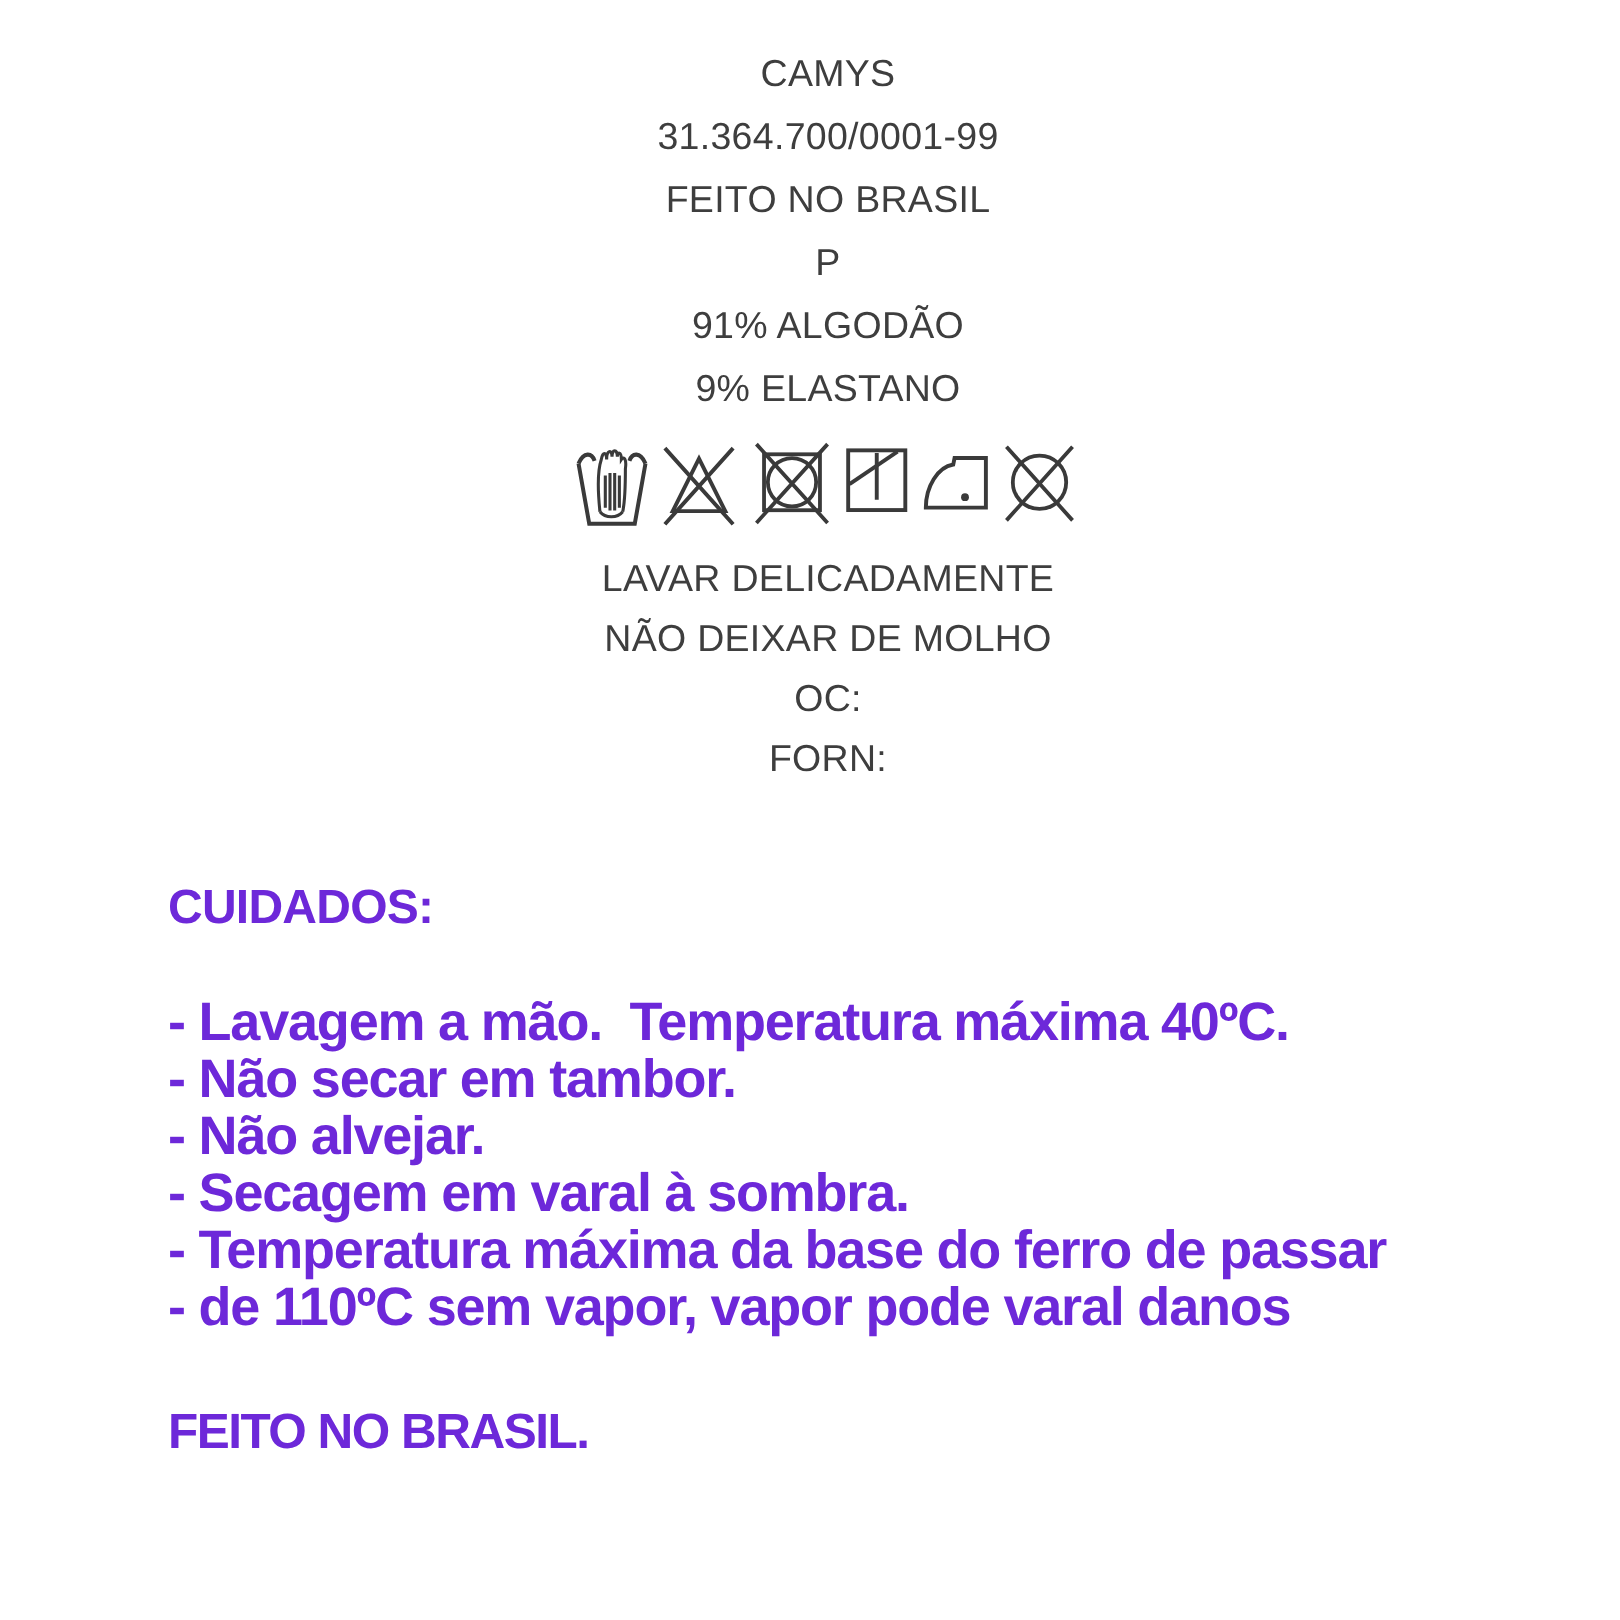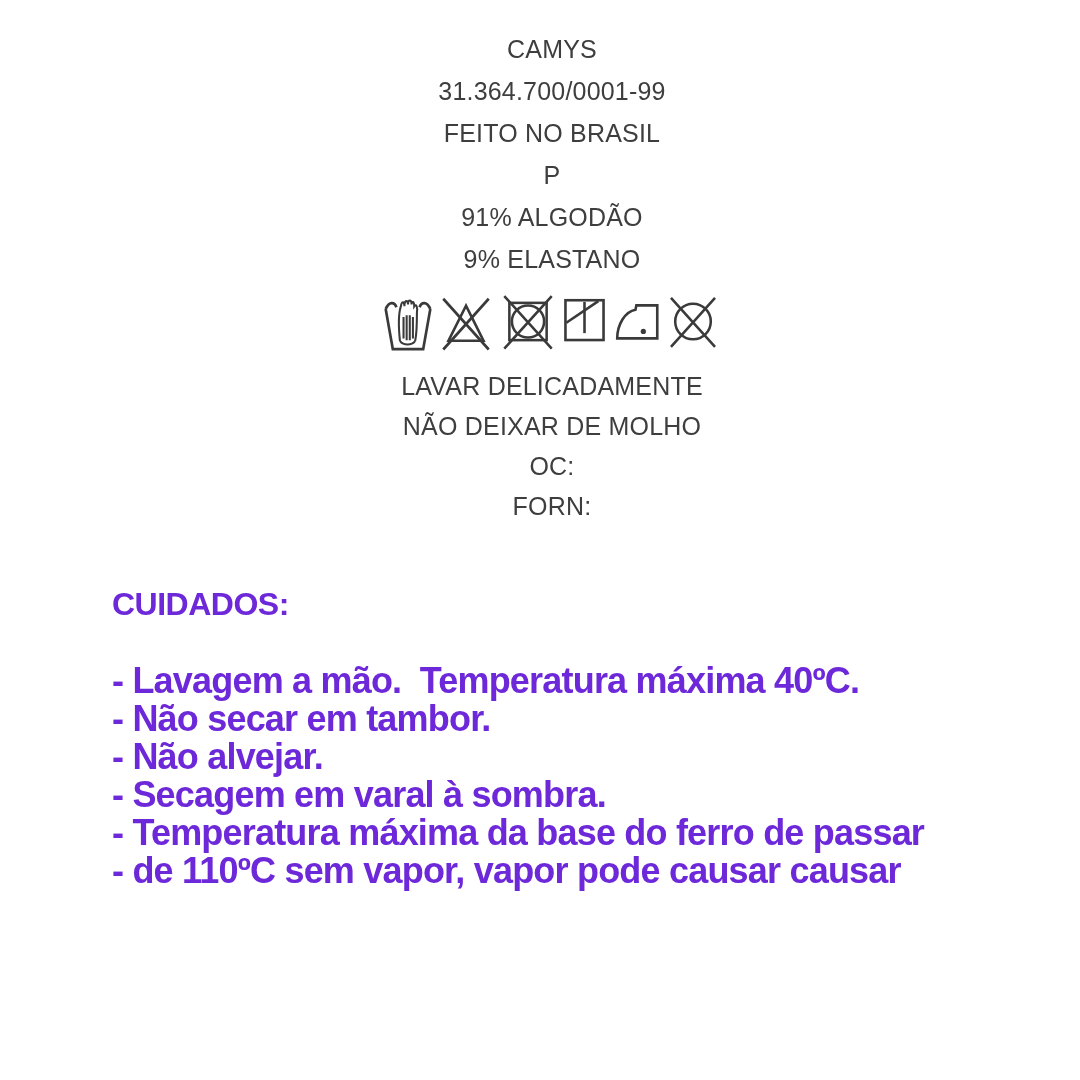--- a/index.html
+++ b/index.html
@@ -93,15 +93,16 @@
 </div>
 
 <div id="care-block">
   <div class="care-heading">CUIDADOS:</div>
   <div class="care-items">
     <div class="care-item">- Lavagem a mão.  Temperatura máxima 40ºC.</div>
     <div class="care-item">- Não secar em tambor.</div>
     <div class="care-item">- Não alvejar.</div>
     <div class="care-item">- Secagem em varal à sombra.</div>
     <div class="care-item">- Temperatura máxima da base do ferro de passar</div>
-    <div class="care-item">- de 110ºC sem vapor, vapor pode causar causar</div>
+    <div class="care-item">- de 110ºC sem vapor, vapor pode varal danos</div>
   </div>
+  <div class="care-footer">FEITO NO BRASIL.</div>
 </div>
 
 </body></html>

